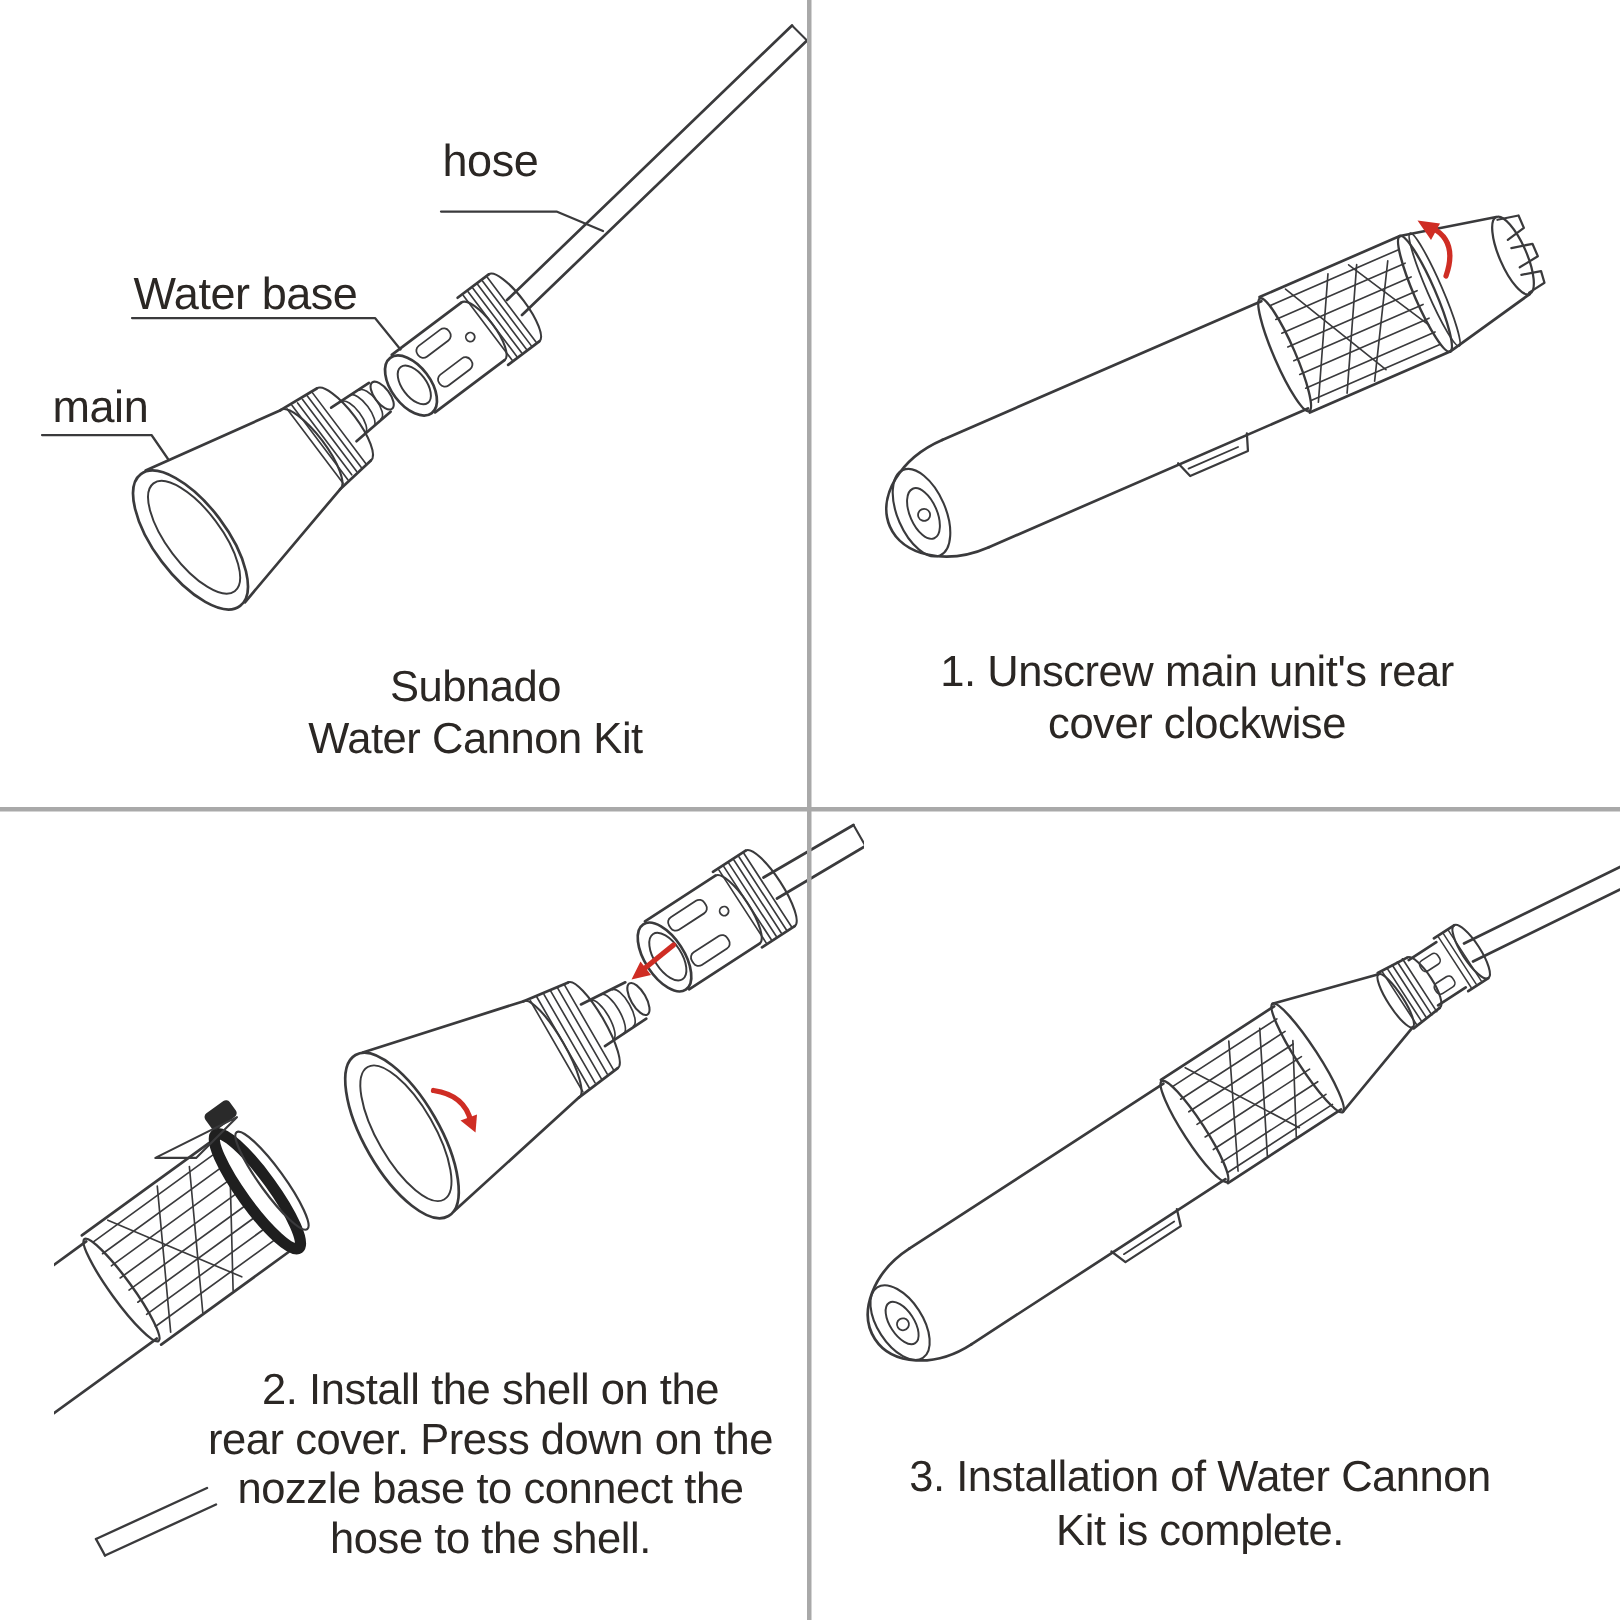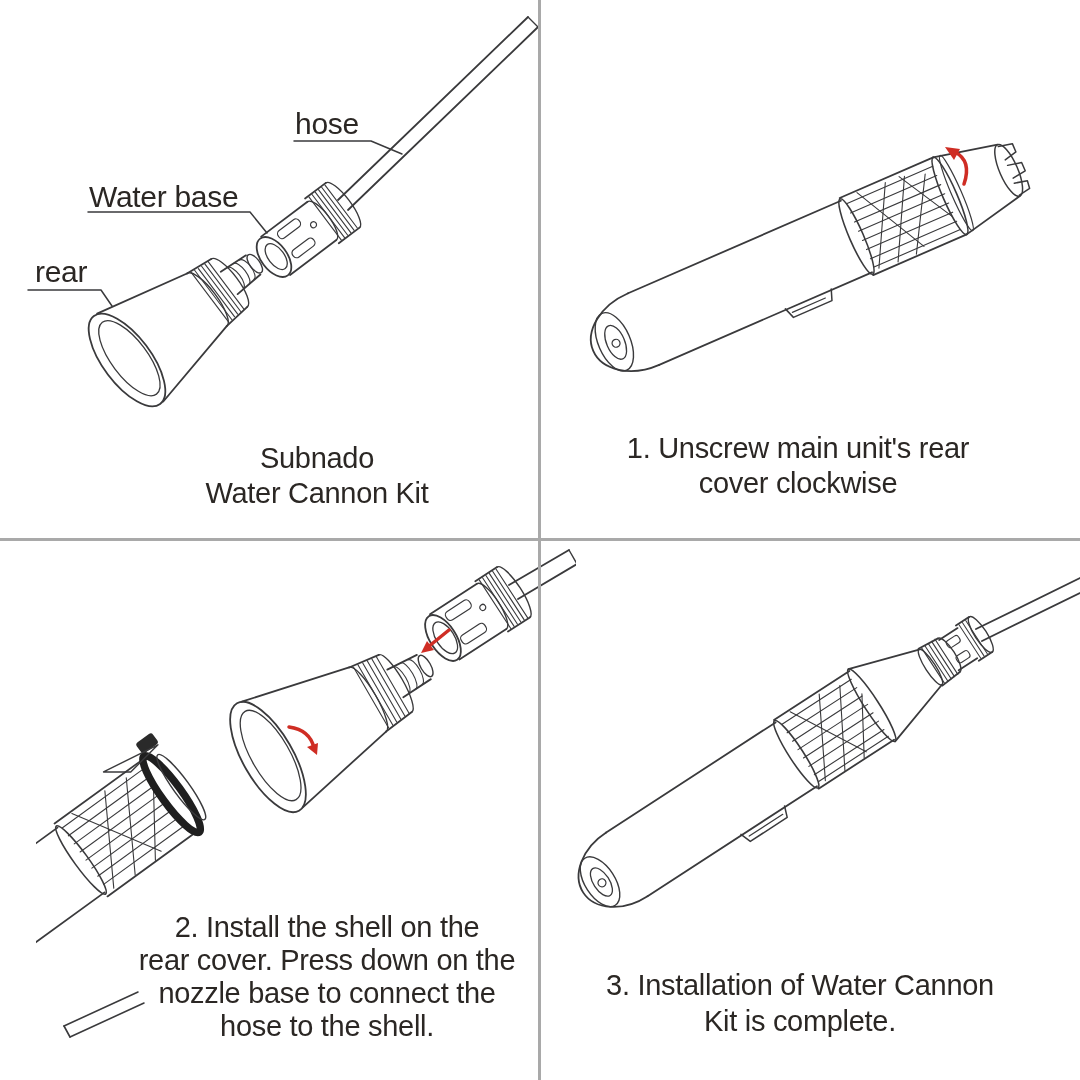--- a/index.html
+++ b/index.html
@@ -85,23 +85,23 @@
         </g>
 
         <g stroke-width="1.5">
           <path d="M294,141 L371,141 L402,154"></path>
           <path d="M88,212 L250,212 L267,233"></path>
           <path d="M28,290 L101,290 L112,306"></path>
         </g>
       </g>
     </svg>
 
-    <div class="plabel" style="left:295px;top:107px;">hose</div>
+    <div class="plabel" style="left:295px;top:91px;">hose</div>
     <div class="plabel" style="left:89px;top:180px;">Water base</div>
-    <div class="plabel" style="left:35px;top:255px;">rear</div>
+    <div class="plabel" style="left:35px;top:255px;">main</div>
 
     <div class="caption" style="left:0;top:441px;width:540px;margin-left:47px;">Subnado
 Water Cannon Kit</div>
   </div>
 
   <div class="panel" id="panel-step1">
     <svg class="art" width="540" height="540" viewBox="0 0 540 540">
       <g stroke="#3a3a3c" fill="none" stroke-width="1.8" stroke-linecap="round" stroke-linejoin="round">
         <g transform="translate(67,345) rotate(-23.5)">
 

